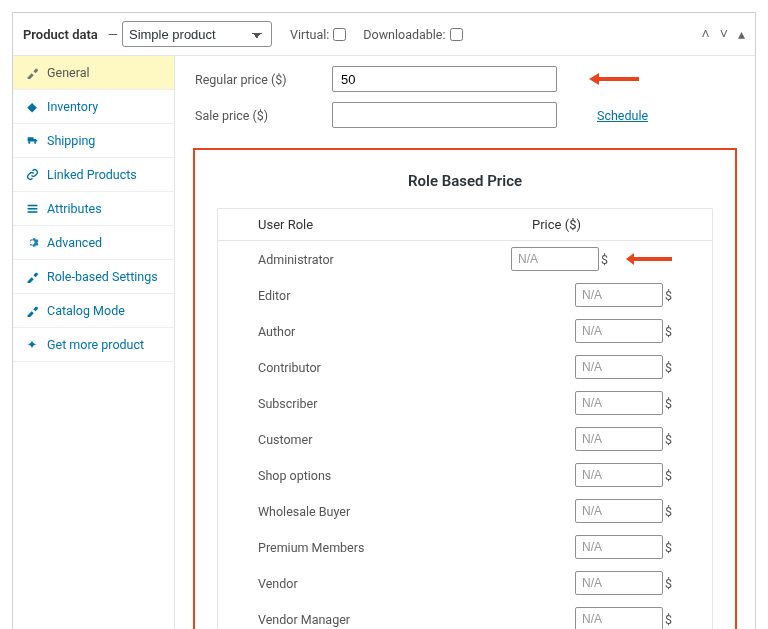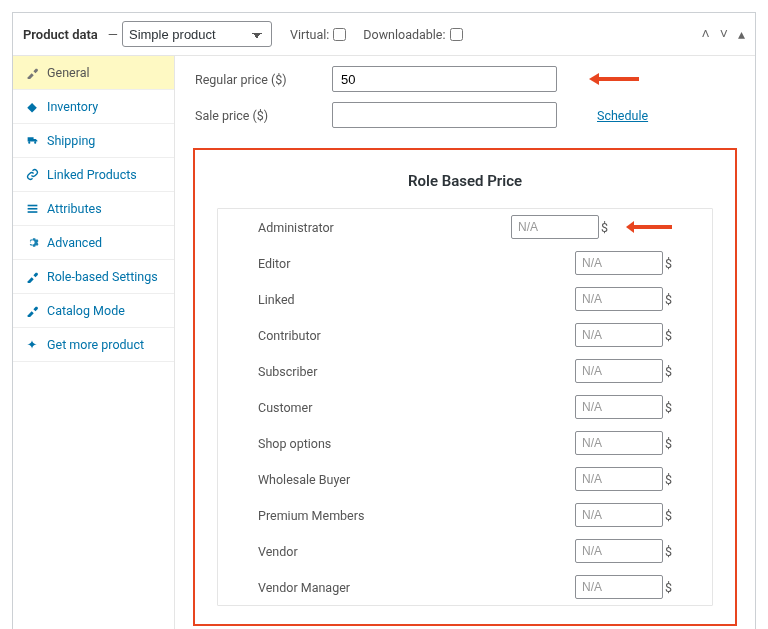--- a/index.html
+++ b/index.html
@@ -324,34 +324,38 @@
       </div>
       <div class="price-row" style="padding-top:0;">
         <span class="lbl">Sale price ($)</span>
         <input type="text" value="" style="">
         <span class="schedule-link">Schedule</span>
       </div>
 
       <div class="rbp-wrap">
         <div class="rbp-title">Role Based Price</div>
         <div class="rbp-table">
+          <div class="rbp-head">
+            <span class="col-role">User Role</span>
+            <span class="col-price">Price ($)</span>
+          </div>
           <div id="rbp-rows">
               <div class="rbp-row">
                 <span class="role-label">Administrator</span>
                 <input class="price-input" type="text" placeholder="N/A" style="">
                 <span class="currency">$</span>
                 <span class="row-arrow"></span>
               </div>
               <div class="rbp-row">
                 <span class="role-label">Editor</span>
                 <input class="price-input" type="text" placeholder="N/A" style="">
                 <span class="currency">$</span>
               </div>
               <div class="rbp-row">
-                <span class="role-label">Linked</span>
+                <span class="role-label">Author</span>
                 <input class="price-input" type="text" placeholder="N/A" style="">
                 <span class="currency">$</span>
               </div>
               <div class="rbp-row">
                 <span class="role-label">Contributor</span>
                 <input class="price-input" type="text" placeholder="N/A" style="">
                 <span class="currency">$</span>
               </div>
               <div class="rbp-row">
                 <span class="role-label">Subscriber</span>

